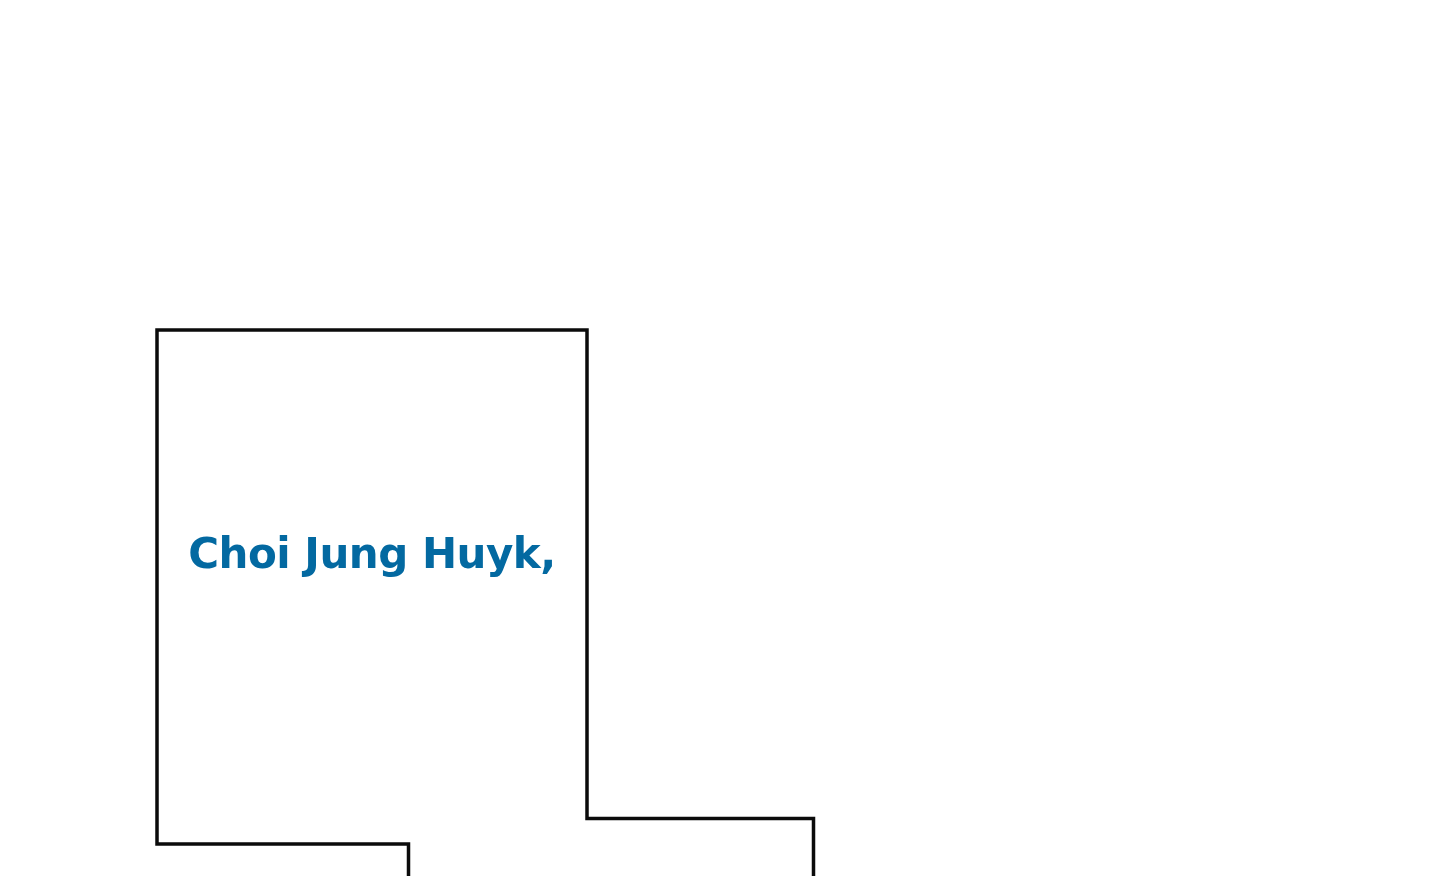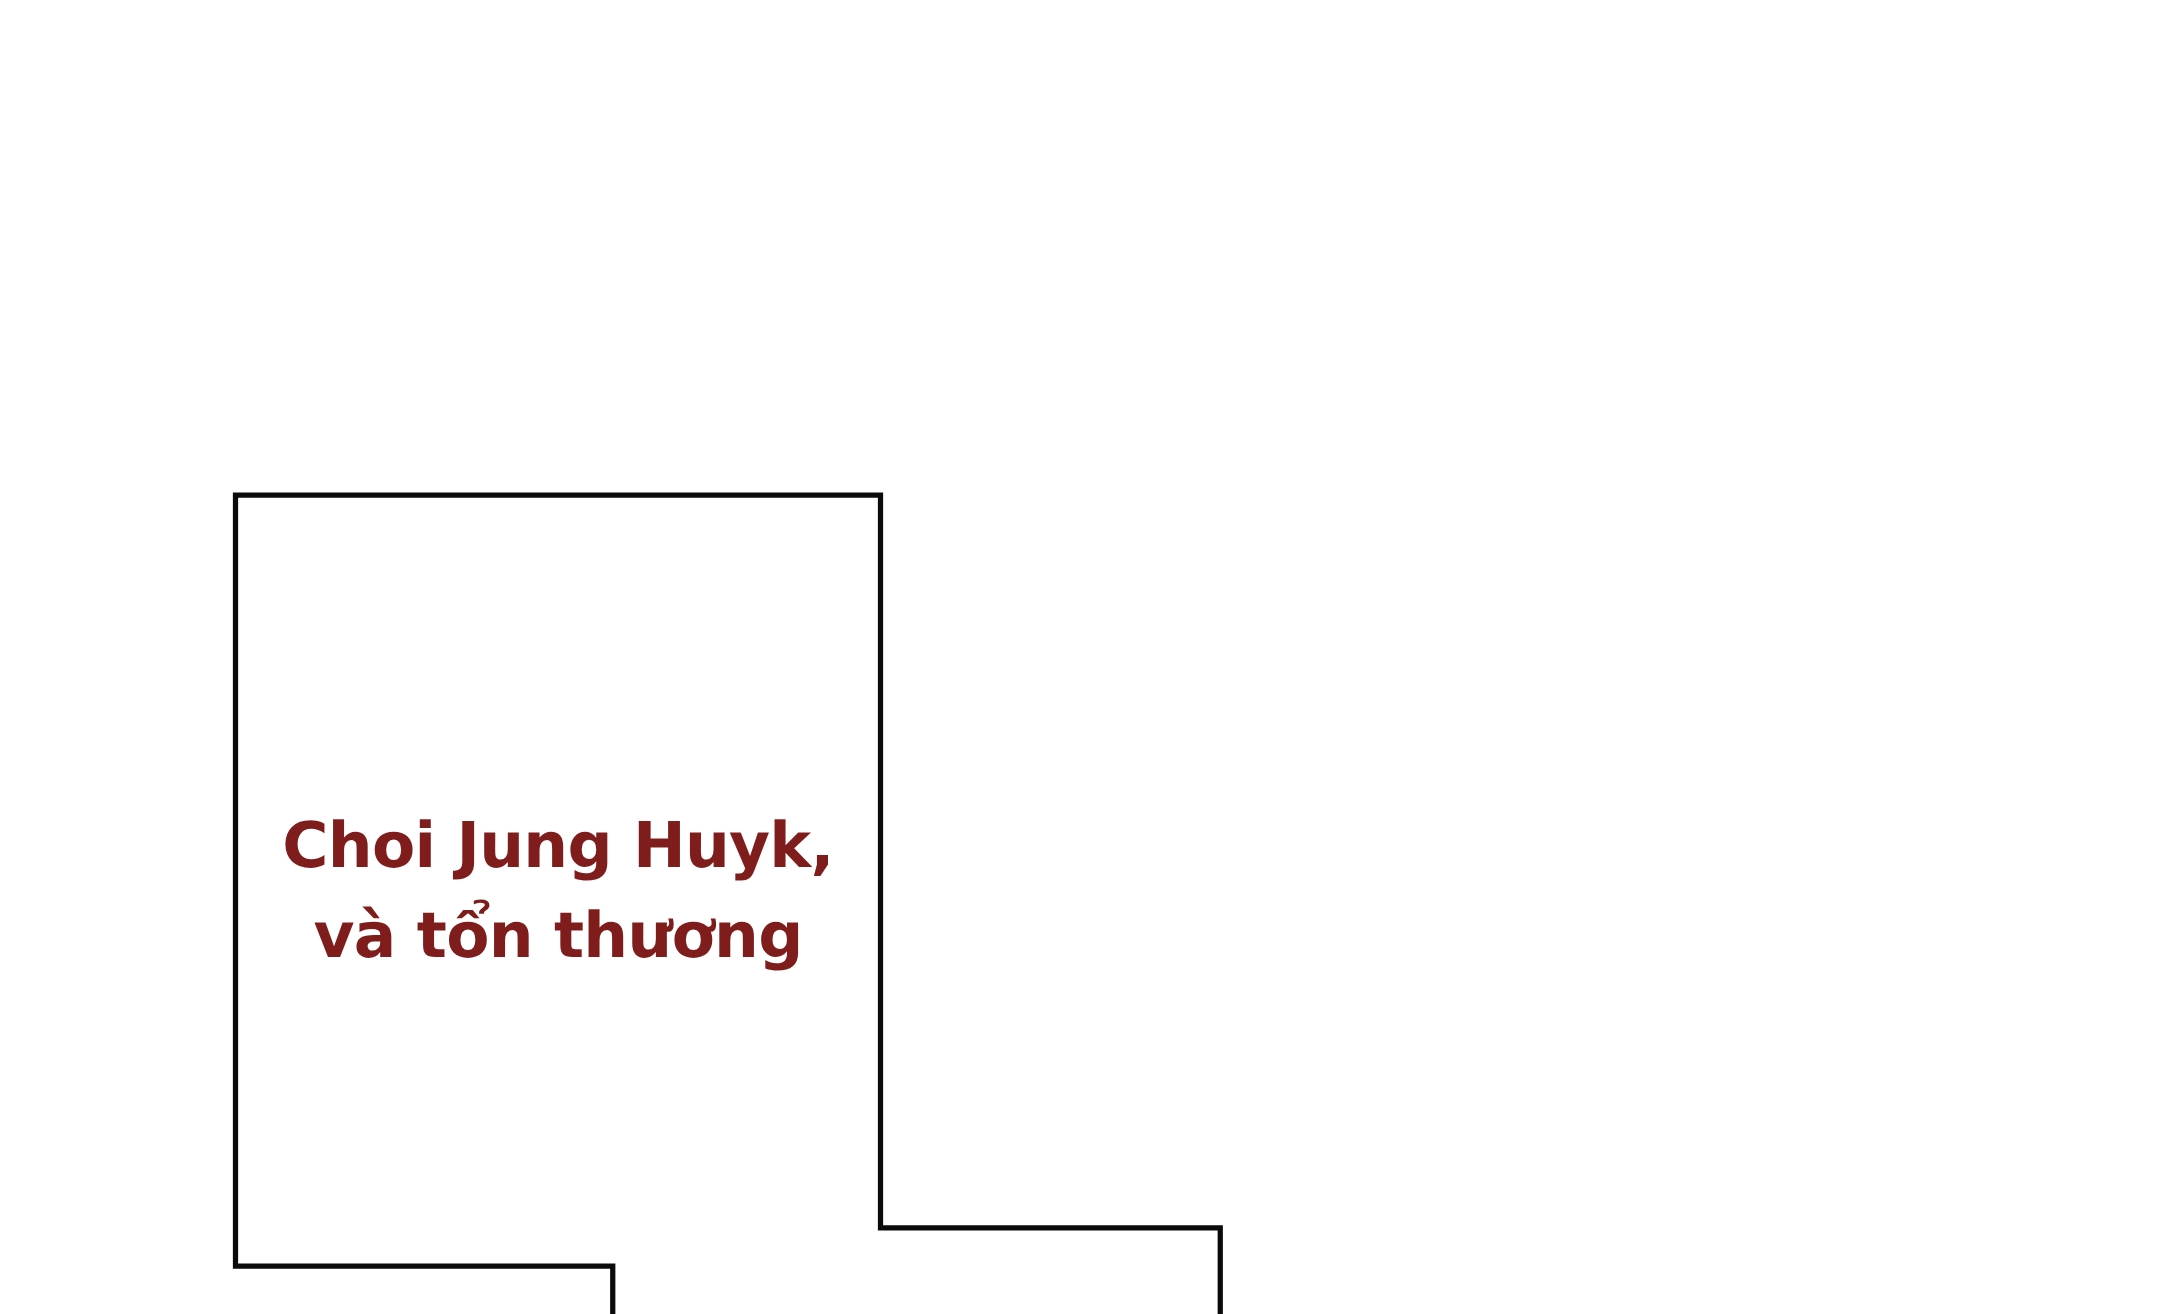--- a/index.html
+++ b/index.html
@@ -36,40 +36,38 @@
     stroke-width: 3.5;
     stroke-linejoin: miter;
     stroke-linecap: butt;
   }
   .dialogue {
     position: absolute;
     left: 157px;
     top: 524px;
     width: 430px;
     text-align: center;
-    color: #7f1d1d;
+    color: #0369a1;
     font-weight: 700;
     font-size: 42px;
     line-height: 60px;
     letter-spacing: -0.5px;
     white-space: nowrap;
-    margin-top: 10px;
   }
   .dialogue-line {
     display: block;
   }
 </style>
 </head>
 <body>
 
 <div class="page">
 
   <svg class="panel-border-svg" viewBox="0 0 1440 876" xmlns="http://www.w3.org/2000/svg" aria-hidden="true">
 
     <path d="M 408.5 878 L 408.5 844 L 157 844 L 157 330 L 587 330 L 587 818.5 L 813.5 818.5 L 813.5 878"></path>
   </svg>
 
   <div class="dialogue">
     <span class="dialogue-line">Choi Jung Huyk,</span>
-    <span class="dialogue-line">và tổn thương</span>
   </div>
 
 </div>
 
 </body></html>

